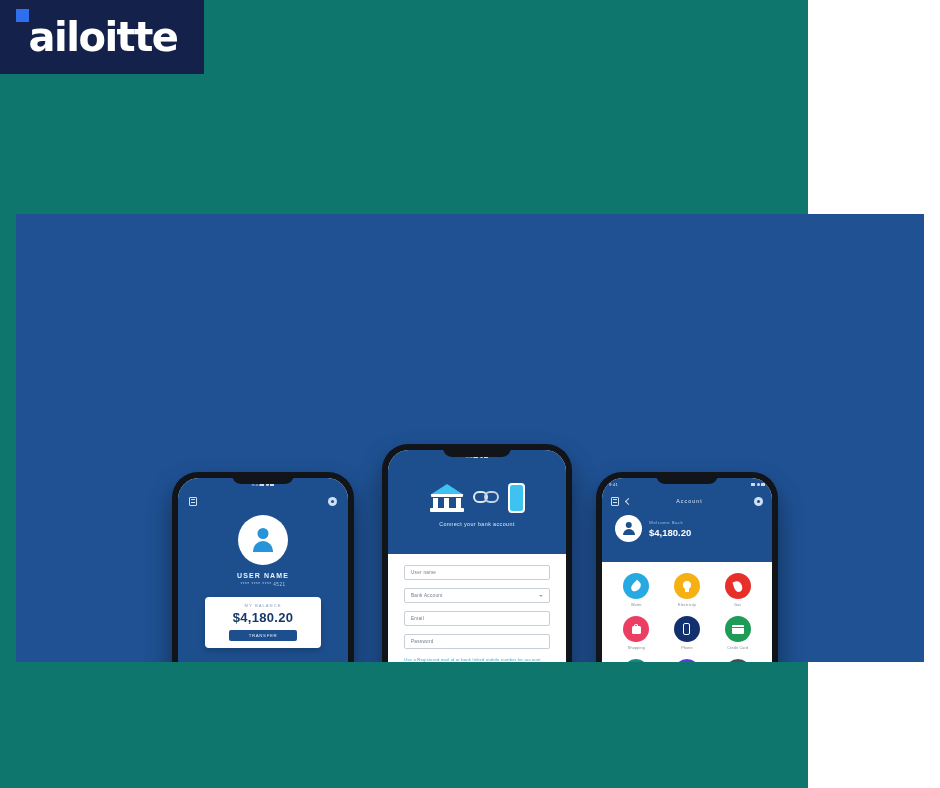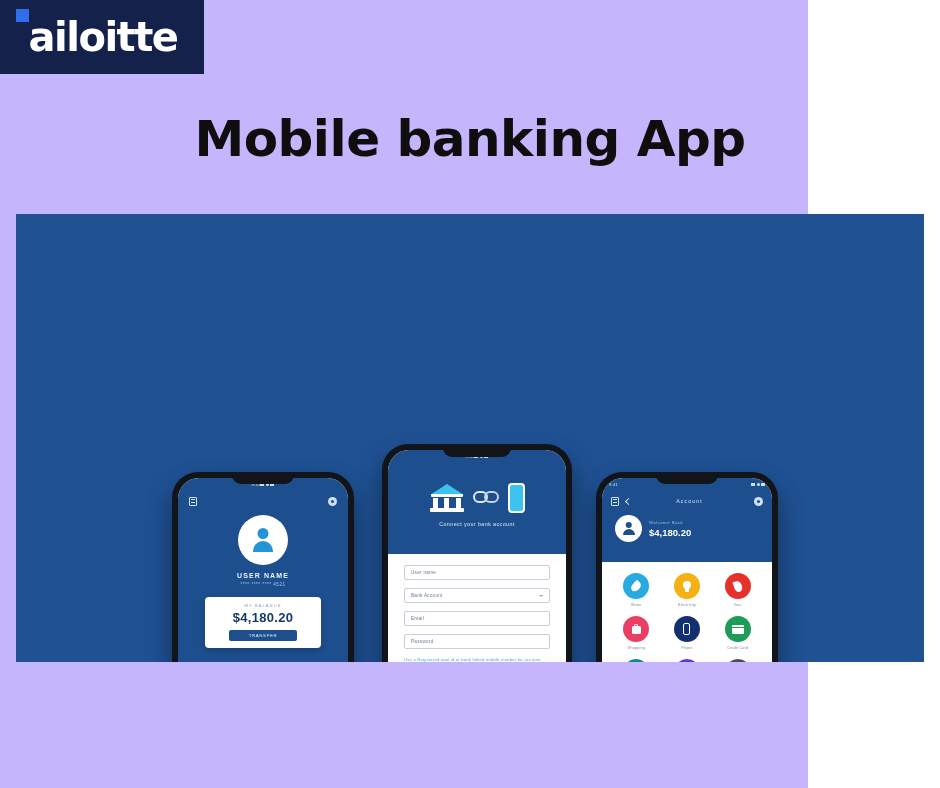--- a/index.html
+++ b/index.html
@@ -3,21 +3,21 @@
 <meta charset="utf-8">
 <title>Mobile banking App</title>
 <style>
   * { box-sizing: border-box; margin: 0; padding: 0; }
   html, body {
     width: 940px; height: 788px;
     background: #ffffff;
     font-family: "Liberation Sans", sans-serif;
     overflow: hidden;
   }
-  .page { position: relative; width: 808px; height: 788px; background: #c4b5fd; }
+  .page { position: relative; width: 808px; height: 788px; background: #0f766e; }
 
   
   .logo-bar {
     position: absolute; left: 0; top: 0;
     width: 204px; height: 74px;
     background: #14224b;
     display: flex; align-items: center; justify-content: center;
   }
   .logo-text {
     position: relative;
@@ -313,21 +313,20 @@
 </head>
 <body>
 
 <div class="page">
 
   <div class="logo-bar">
     <div class="logo-text">ailoitte</div>
     <div class="logo-accent"></div>
   </div>
 
-  <div class="title">Mobile banking App</div>
 
   <div class="banner">
 
     <div class="phone" id="phone1">
       <div class="notch"></div>
       <div class="phone-screen">
         <div class="p1-head">
           <div class="statusbar">
             <span>9:41</span>
             <span class="sb-icons">

